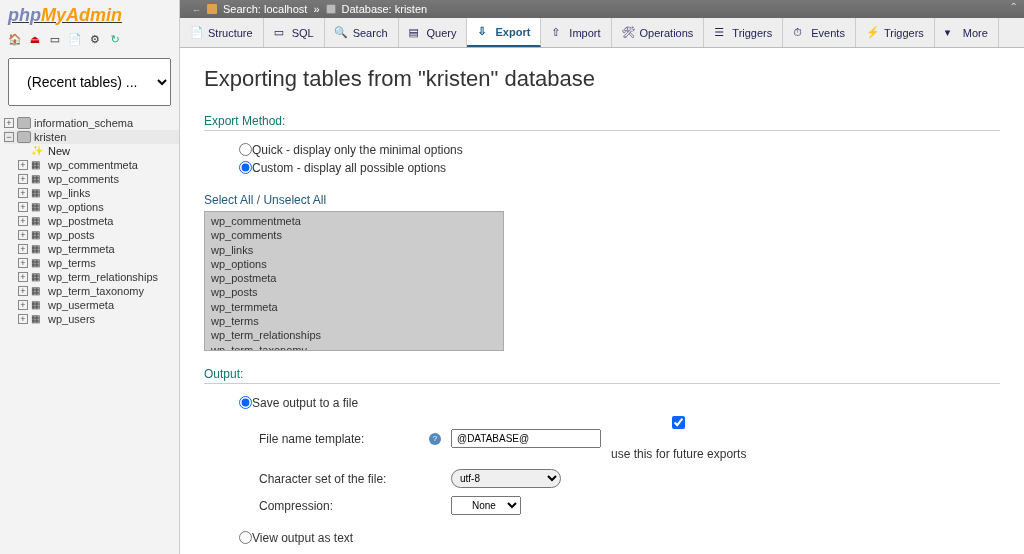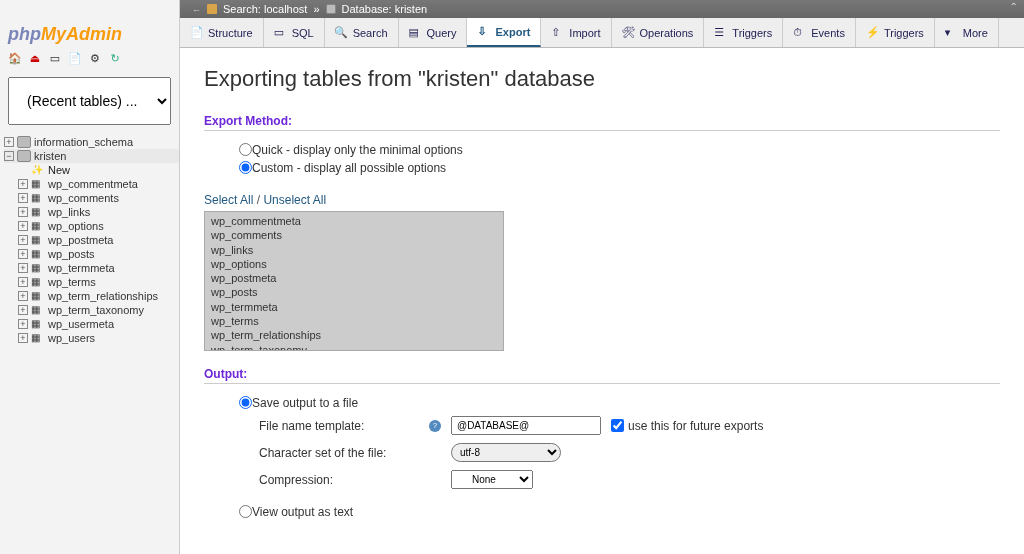--- a/index.html
+++ b/index.html
@@ -1,19 +1,19 @@
 <!DOCTYPE html>
 <html><head>
 <meta charset="utf-8">
 <style>
 * { margin: 0; padding: 0; box-sizing: border-box; }
 body { font-family: sans-serif; font-size: 12px; color: #333; background: #f5f5f5; width: 1024px; height: 554px; overflow: hidden; }
 .app { display: flex; height: 100%; }
 .sidebar { width: 180px; background: #f3f3f3; border-right: 1px solid #ccc; display: flex; flex-direction: column; }
-.logo { padding: 24px 8px 4px; }
+.logo { padding: 5px 8px 4px; text-decoration: underline; }
 .logo-php { color: #7a86b8; font-weight: bold; font-size: 18px; font-style: italic; }
 .logo-my { color: #f89c0e; font-weight: bold; font-size: 18px; font-style: italic; }
 .logo-admin { color: #f89c0e; font-weight: bold; font-size: 18px; font-style: italic; }
 .logo-icons { display: flex; gap: 6px; padding: 2px 8px 6px; }
 .logo-icons span { width: 14px; height: 14px; display: flex; align-items: center; justify-content: center; font-size: 11px; cursor: pointer; }
 .recent-select { margin: 6px 8px; width: calc(100% - 16px); font-size: 14px; padding: 14px; }
 .tree { padding: 4px 0 0 4px; overflow: auto; flex: 1; }
 .tree-node { display: flex; align-items: center; gap: 3px; padding: 1px 0; white-space: nowrap; }
 .tree-node .toggle { width: 10px; height: 10px; border: 1px solid #888; display: flex; align-items: center; justify-content: center; font-size: 9px; line-height: 1; cursor: pointer; color: #555; }
 .tree-node .icon { width: 14px; height: 12px; font-size: 10px; }
@@ -25,35 +25,35 @@
 .breadcrumb { background: #888; background: linear-gradient(#777,#666); color: #fff; padding: 3px 8px; font-size: 11px; display: flex; align-items: center; gap: 6px; }
 .breadcrumb a { color: #fff; text-decoration: none; }
 .bc-arrow { font-size: 9px; color: #ccc; margin-left: 4px; cursor: pointer; }
 .tabs { display: flex; background: #eee; border-bottom: 1px solid #bbb; }
 .tab { display: flex; align-items: center; gap: 5px; padding: 7px 10px; border-right: 1px solid #ccc; font-size: 11px; cursor: pointer; color: #225; }
 .tab .ticon { width: 13px; height: 13px; font-size: 11px; }
 .tab.active { background: #fff; border-bottom: 2px solid #235a81; font-weight: bold; color: #235a81; }
 .content { padding: 18px 24px; overflow: auto; flex: 1; }
 h2 { font-size: 22px; font-weight: normal; color: #333; margin-bottom: 22px; }
 .section { margin-bottom: 16px; }
-.section-title { font-weight: bold; font-size: 12px; color: #6d28d9; border-bottom: 1px solid #ccc; padding-bottom: 2px; margin-bottom: 10px; }
+.section-title { font-weight: normal; font-size: 12px; color: #0f766e; border-bottom: 1px solid #ccc; padding-bottom: 2px; margin-bottom: 10px; }
 .radio-row { display: flex; align-items: flex-start; gap: 0; padding: 2px 0 2px 35px; font-size: 12px; }
 .radio-row input[type=radio] { accent-color: #0a64ff; }
 .links-row { padding: 0 0 4px 0; font-size: 12px; }
 .links-row a { color: #235a81; text-decoration: none; }
 .links-row span { color: #555; }
 .tables-box { border: 1px solid #aaa; background: #ccc; width: 300px; height: 140px; overflow: auto; padding: 2px 6px; font-size: 11px; line-height: 1.3; }
 .tables-box div { cursor: pointer; }
 .output-row { display: flex; align-items: center; gap: 10px; padding: 4px 0 4px 55px; font-size: 12px; }
 .output-row .label-col { width: 160px; text-align: left; }
 .output-row input[type=text], .output-row select { font-size: 10px; padding: 2px 4px; }
 .output-row input[type=text] { width: 150px; }
 .output-row select.charset { width: 110px; border-radius: 10px; }
-.output-row select.compression { width: 82px; padding-left: 16px; }
-.future-check { display: flex; align-items: center; gap: 4px; font-size: 12px; }
+.output-row select.compression { width: 70px; padding-left: 16px; }
+.future-check { display: flex; gap: 18px; font-size: 12px; flex-direction: column; }
 .future-check input { accent-color: #0a64ff; }
 .info-icon { display: inline-block; width: 12px; height: 12px; border-radius: 50%; background: #5289bf; color: #fff; font-size: 8px; text-align: center; line-height: 12px; }
 .db-icon { display: inline-block; width: 10px; height: 10px; background: #bbb; border-radius: 2px; border: 1px solid #888; }
 .srv-icon { display: inline-block; width: 10px; height: 10px; background: #d8a54a; border-radius: 1px; }
 .collapse-icon { position: absolute; top: 1px; right: 6px; color: #ddd; font-size: 10px; cursor: pointer; }
 .right-top { position: relative; }
 </style>
 </head>
 <body>
 

